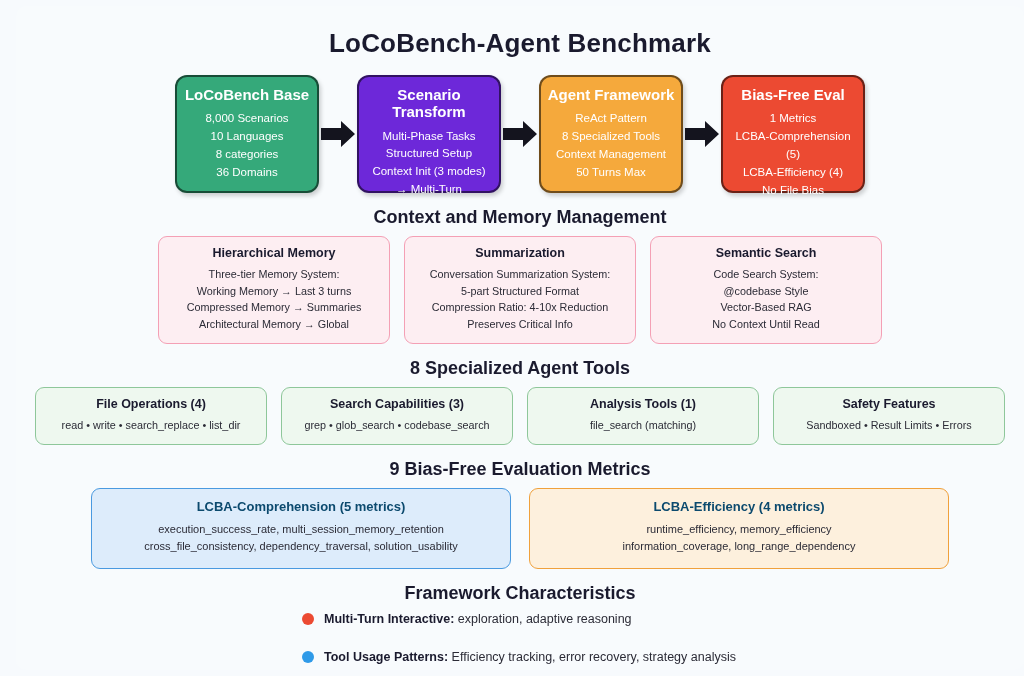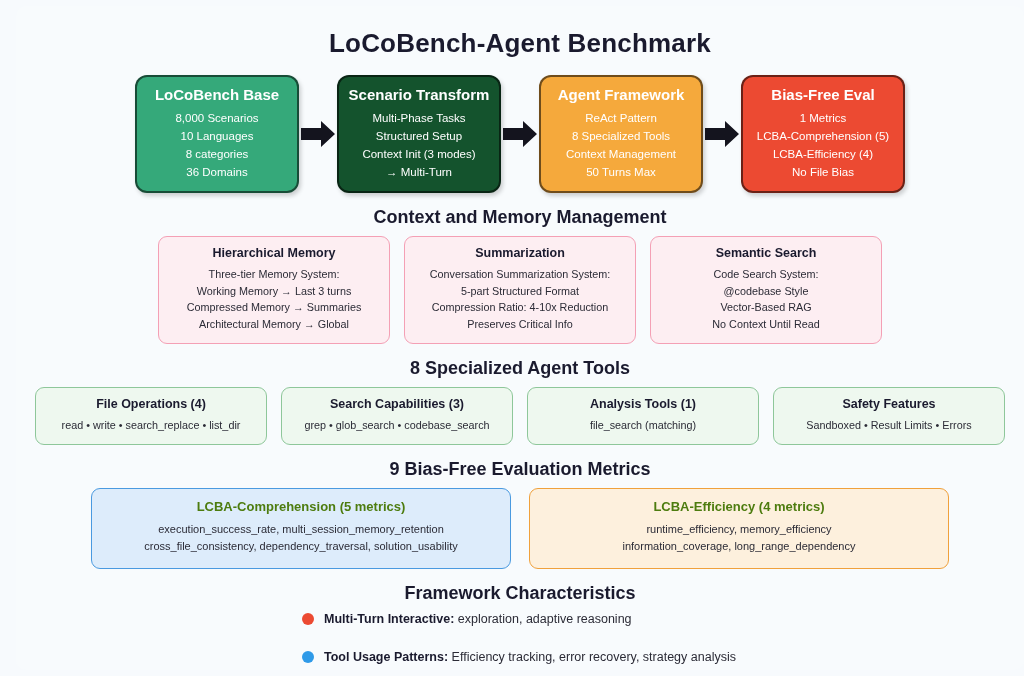--- a/index.html
+++ b/index.html
@@ -43,21 +43,21 @@
 
   
   .pipeline {
     display: flex;
     align-items: center;
     justify-content: center;
     margin-top: 16px;
     gap: 0;
   }
   .pipe-box {
-    width: 164px;
+    width: 144px;
     height: 118px;
     border-radius: 12px;
     box-sizing: border-box;
     padding: 9px 6px 6px 6px;
     text-align: center;
     color: #ffffff;
     border: 2px solid rgba(0,0,0,0.55);
     box-shadow: 2px 3px 4px rgba(0,0,0,0.18);
     display: flex;
     flex-direction: column;
@@ -144,21 +144,21 @@
     background: #ddecfb;
     border: 1.8px solid #4a9ae0;
   }
   .metric-orange {
     background: #fdf0dd;
     border: 1.8px solid #f0a13c;
   }
   .metric-title {
     font-size: 13px;
     font-weight: bold;
-    color: #4d7c0f;
+    color: #0c4a6e;
     margin-bottom: 7px;
   }
   .metric-line {
     font-size: 11px;
     color: #2b2b36;
     line-height: 1.6;
   }
 
   
   .char-list {
@@ -204,21 +204,21 @@
         <div class="pipe-line">8 categories</div>
         <div class="pipe-line">36 Domains</div>
       </div>
 
       <div class="arrow">
         <svg width="34" height="26" viewBox="0 0 34 26">
             <polygon points="0,7 20,7 20,0 34,13 20,26 20,19 0,19" fill="#14141e"></polygon>
           </svg>
       </div>
 
-      <div class="pipe-box" style="background:#14532d;">
+      <div class="pipe-box" style="background:#6d28d9;">
         <div class="pipe-title">Scenario Transform</div>
         <div class="pipe-line">Multi-Phase Tasks</div>
         <div class="pipe-line">Structured Setup</div>
         <div class="pipe-line">Context Init (3 modes)</div>
         <div class="pipe-line">→ Multi-Turn</div>
       </div>
 
       <div class="arrow">
         <svg width="34" height="26" viewBox="0 0 34 26">
             <polygon points="0,7 20,7 20,0 34,13 20,26 20,19 0,19" fill="#14141e"></polygon>

